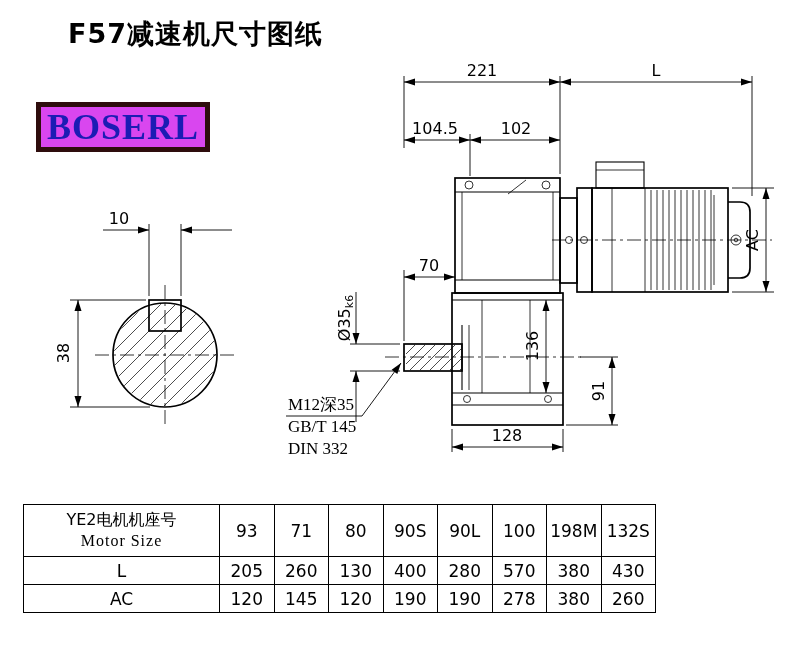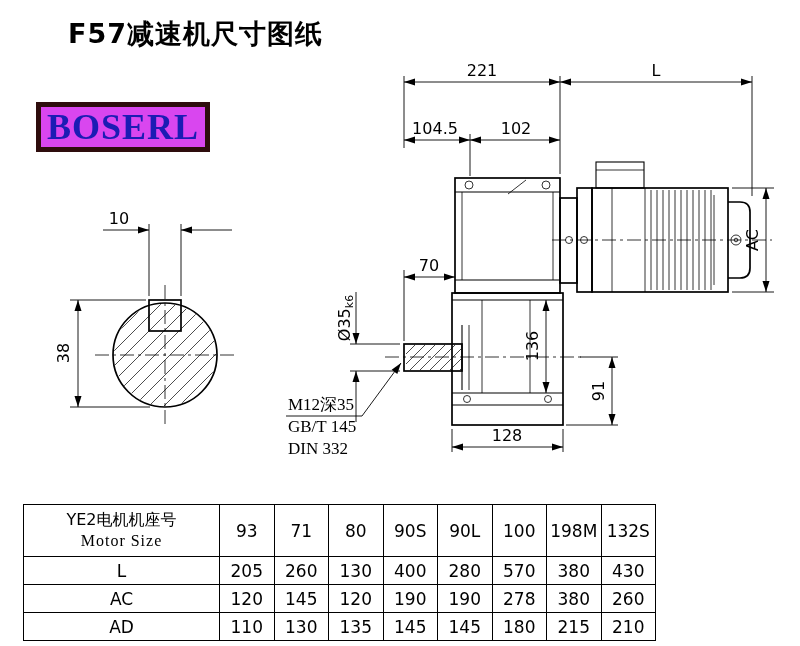--- a/index.html
+++ b/index.html
@@ -247,27 +247,16 @@
         <td>AC</td>
         <td>120</td>
         <td>145</td>
         <td>120</td>
         <td>190</td>
         <td>190</td>
         <td>278</td>
         <td>380</td>
         <td>260</td>
       </tr>
-      <tr>
-        <td>AD</td>
-        <td>110</td>
-        <td>130</td>
-        <td>135</td>
-        <td>145</td>
-        <td>145</td>
-        <td>180</td>
-        <td>215</td>
-        <td>210</td>
-      </tr>
     </tbody>
   </table>
 
 </div>
 
 </body></html>

